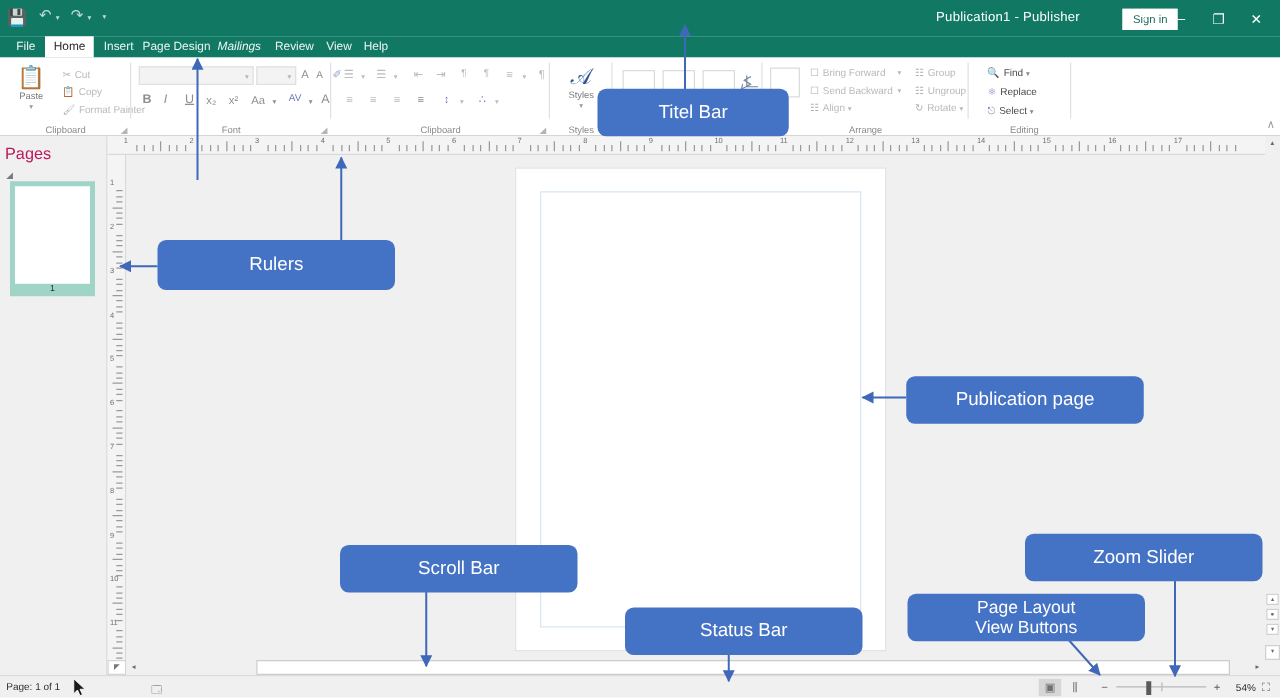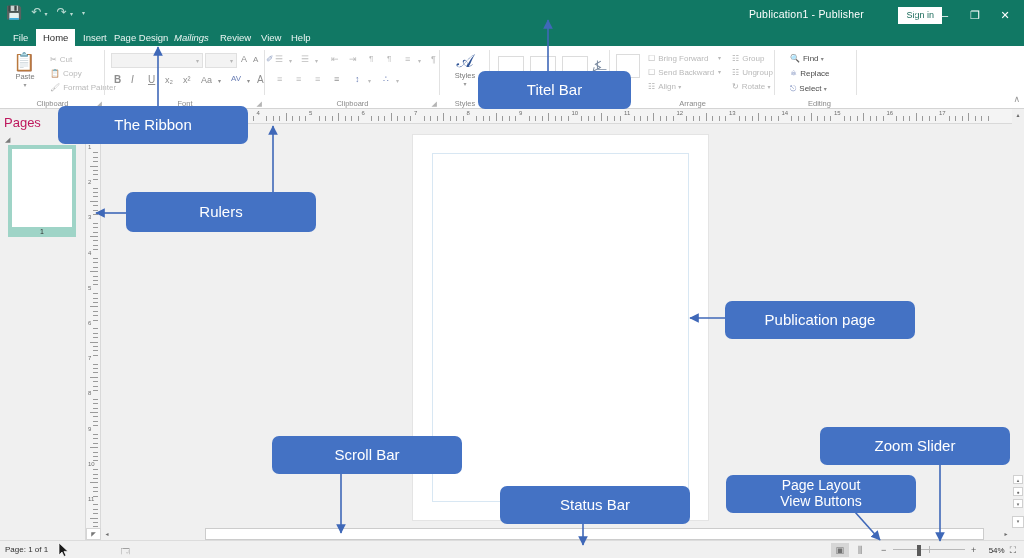--- a/index.html
+++ b/index.html
@@ -615,21 +615,20 @@
 
     <line x1="583" y1="522" x2="583" y2="545" stroke="#3f68b8" stroke-width="1.6" marker-end="url(#ah)"></line>
 
     <line x1="940" y1="464" x2="940" y2="541" stroke="#3f68b8" stroke-width="1.6" marker-end="url(#ah)"></line>
 
     <line x1="855" y1="512" x2="880" y2="540" stroke="#3f68b8" stroke-width="1.6" marker-end="url(#ah)"></line>
   </svg>
 
   <div class="callout" style="left:478px; top:71px;  width:153px; height:38px;text-align:right;">Titel Bar</div>
 
-  <div class="callout" style="left:58px;  top:106px; width:190px; height:38px;">The Ribbon</div>
 
   <div class="callout" style="left:126px; top:192px; width:190px; height:40px;">Rulers</div>
 
   <div class="callout" style="left:725px; top:301px; width:190px; height:38px;">Publication page</div>
 
   <div class="callout" style="left:272px; top:436px; width:190px; height:38px;">Scroll Bar</div>
 
   <div class="callout" style="left:820px; top:427px; width:190px; height:38px;">Zoom Slider</div>
 
   <div class="callout" style="left:500px; top:486px; width:190px; height:38px;">Status Bar</div>

